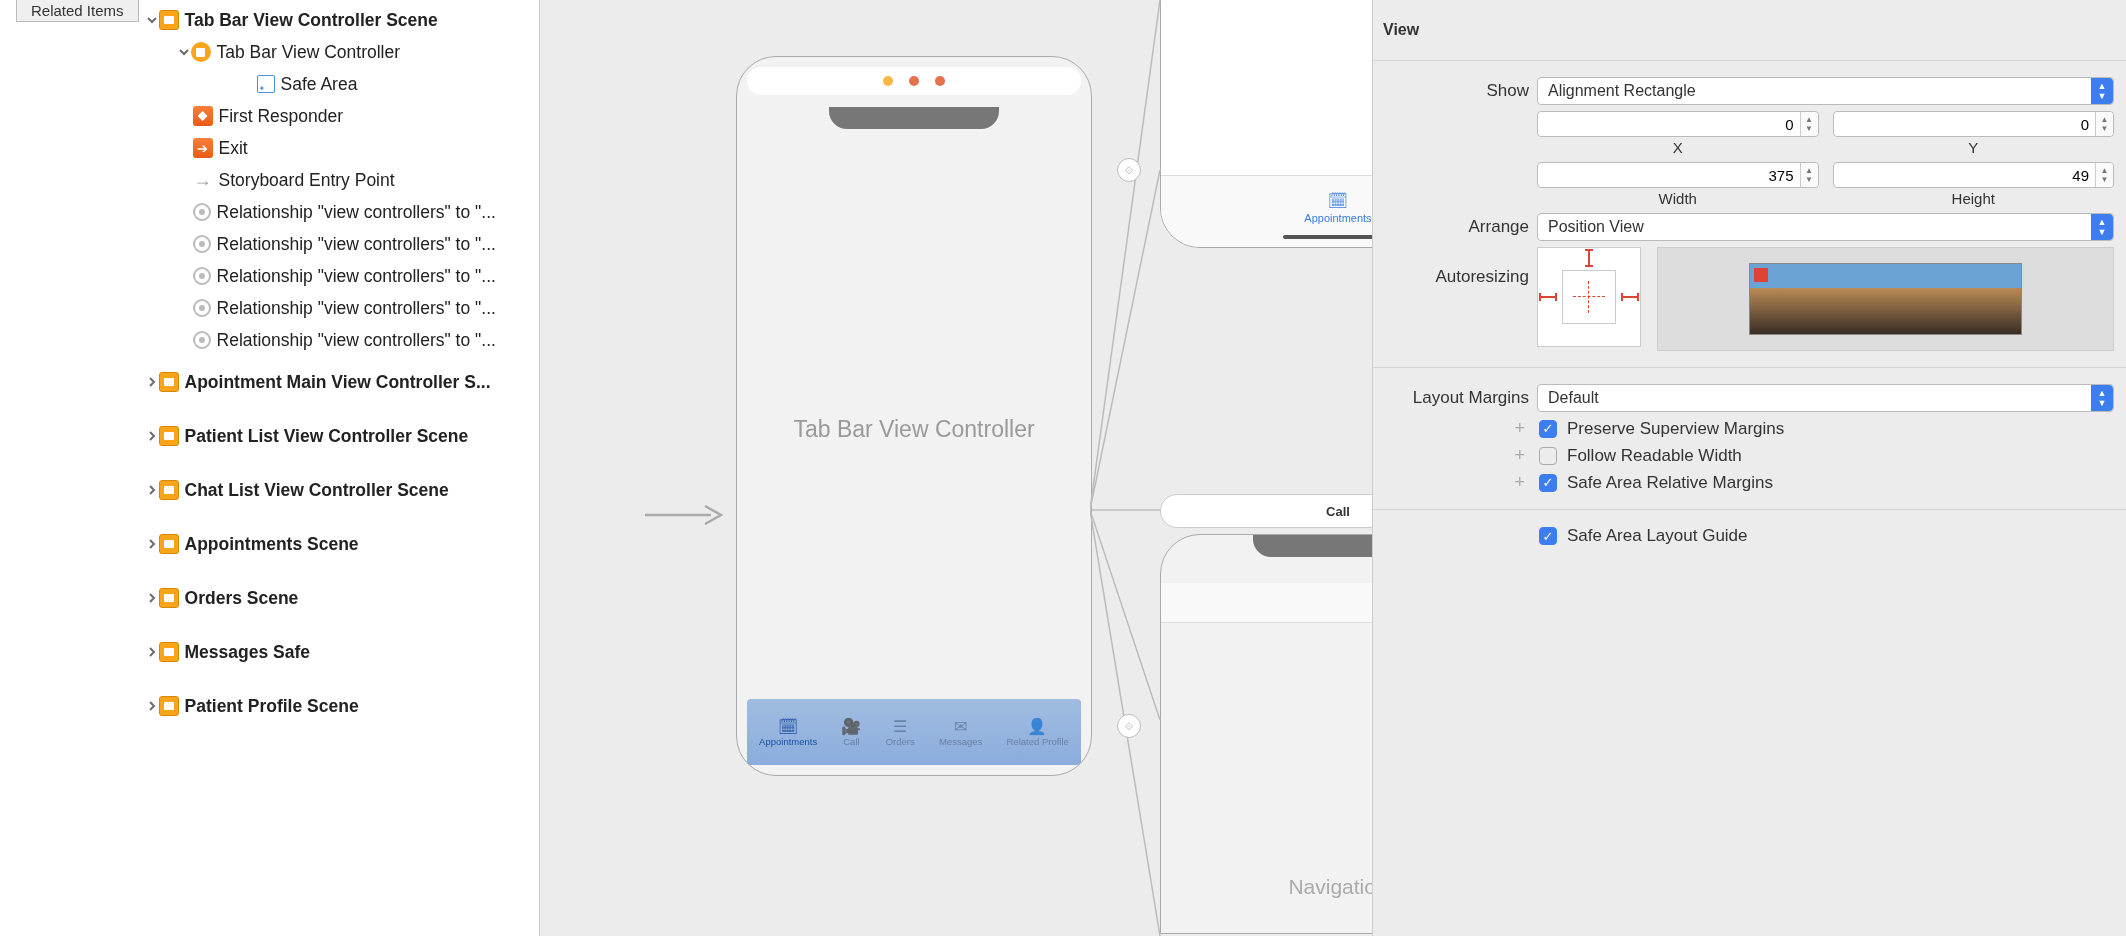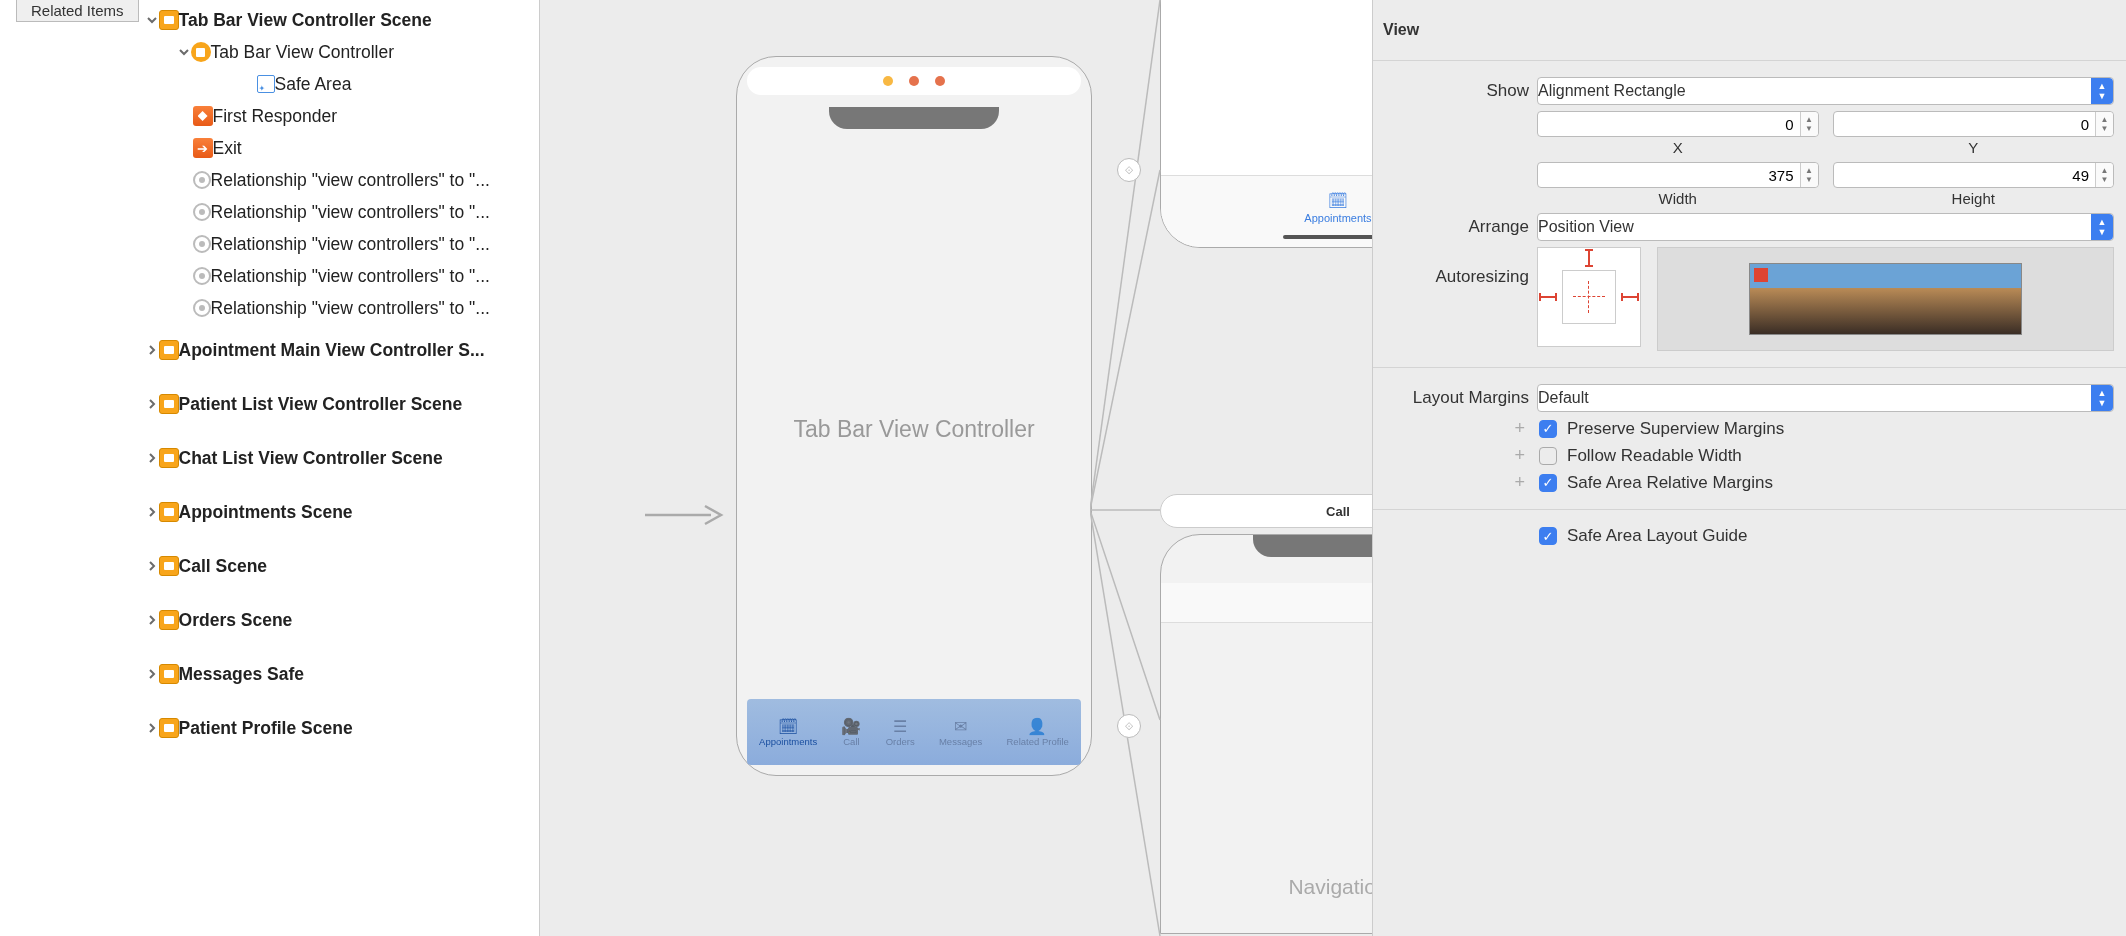--- a/index.html
+++ b/index.html
@@ -4,21 +4,21 @@
 <style>
 * { box-sizing: border-box; margin: 0; padding: 0; font-family: -apple-system, "Helvetica Neue", Arial, sans-serif; }
 body { background: #ececec; height: 936px; width: 2126px; overflow: hidden; display: flex; }
 
 
 .left-panel { width: 540px; background: #fff; border-right: 1px solid #ccc; display: flex; flex-direction: row; font-size: 17px; }
 .related-items-tab { align-self: flex-start; background: #efefef; border: 1px solid #bbb; border-top: none; padding: 2px 14px; margin-left: 16px; font-size: 15px; color: #333; }
 .tree { padding-top: 4px; overflow: auto; }
 .tree-row { display: flex; align-items: center; height: 32px; white-space: nowrap; }
 .tree-row.selected { background: #d9d9d9; }
-.tree-label { margin-left: 0; font-size: 17.5px; color: #222; }
+.tree-label { margin-left: 6px; font-size: 17.5px; color: #222; }
 .tree-label.bold { font-weight: 600; }
 .disclosure { width: 14px; height: 14px; display: inline-flex; align-items: center; justify-content: center; color: #6b6b6b; }
 .disclosure svg { width: 10px; height: 10px; }
 .spacer { display: inline-block; }
 .icon-scene { width:20px; height:20px; background:#f8a51b; border:1px solid #d68900; border-radius:3px; display:inline-flex; align-items:center; justify-content:center; }
 .icon-scene::after { content:""; width:10px; height:8px; background:#fff; border-radius:1px; }
 .icon-vc { width:20px; height:20px; background:#f8a51b; border-radius:10px; display:inline-flex; align-items:center; justify-content:center; }
 .icon-vc::after { content:""; width:9px; height:9px; background:#fff; border-radius:1px; }
 .icon-tabbar-small { width:20px; height:20px; background:#fff; border:1px solid #bbb; border-radius:3px; position:relative; }
 .icon-tabbar-small::after { content:""; position:absolute; left:2px; right:2px; bottom:2px; height:4px; background:#4a90e2; }
@@ -60,21 +60,21 @@
 .phone-right2 .nav-label { position:absolute; bottom:-20px; left:0; right:0; text-align:center; color:#aaa; font-size:21px; }
 .segue-circle { position:absolute; width:24px; height:24px; border:1.5px solid #bbb; border-radius:50%; background:#fff; display:flex; align-items:center; justify-content:center; color:#bbb; font-size:11px; }
 .entry-arrow { position:absolute; left:105px; top:500px; color:#999; }
 
 
 .inspector { width: 754px; background:#ececec; border-left:1px solid #ccc; font-size:17px; color:#333; }
 .insp-header { background:#ececec; border-bottom:1px solid #d4d4d4; padding:21px 10px; font-weight:600; font-size:16px; }
 .insp-section { padding:10px 0; border-bottom:1px solid #d4d4d4; }
 .insp-row { display:flex; align-items:center; margin:6px 12px; gap:8px; }
 .insp-label { width:144px; text-align:right; font-size:17px; color:#333; }
-.dropdown { flex:1; display:flex; align-items:center; background:#fff; border:1px solid #bbb; border-radius:4px; height:28px; position:relative; font-size:16px; }
+.dropdown { flex:1; display:flex; align-items:center; background:#fff; border:1px solid #bbb; border-radius:4px; height:28px; position:relative; padding-left:10px; font-size:16px; }
 .dd-arrow { position:absolute; right:0; top:0; bottom:0; width:22px; background:#3c7ef0; border-radius:0 4px 4px 0; display:flex; align-items:center; justify-content:center; color:#fff; font-size:9px; flex-direction:column; }
 .coord-group { display:flex; flex:1; gap:14px; }
 .coord-box { flex:1; display:flex; flex-direction:column; align-items:center; }
 .num-input { width:100%; display:flex; background:#fff; border:1px solid #bbb; border-radius:4px; height:26px; align-items:center; position:relative; }
 .num-input input { border:none; outline:none; text-align:right; flex:1; padding-right:6px; font-size:15px; background:transparent; }
 .stepper { width:18px; height:100%; border-left:1px solid #ccc; display:flex; flex-direction:column; align-items:center; justify-content:center; color:#777; font-size:8px; background:#fafafa; border-radius:0 4px 4px 0; }
 .coord-caption { font-size:15px; color:#333; margin-top:2px; }
 .autoresize-box { width:104px; height:100px; border:1px solid #ccc; background:#fff; position:relative; display:flex; align-items:center; justify-content:center; }
 .ar-inner { width:54px; height:54px; border:1px solid #ccc; position:relative; }
 .ar-strut { position:absolute; background:#dd4433; }
@@ -141,20 +141,25 @@
       <span class="icon-responder"></span>
       <span class="tree-label">First Responder</span>
     </div>
 
     <div class="tree-row">
       <span class="spacer" style="width:54px"></span>
       <span class="icon-exit"></span>
       <span class="tree-label">Exit</span>
     </div>
 
+    <div class="tree-row">
+      <span class="spacer" style="width:54px"></span>
+      <span class="icon-entry"></span>
+      <span class="tree-label">Storyboard Entry Point</span>
+    </div>
 
     <div class="tree-row">
         <span class="spacer" style="width:54px"></span>
         <span class="icon-rel"></span>
         <span class="tree-label">Relationship "view controllers" to "...</span>
       </div>
     <div class="tree-row">
         <span class="spacer" style="width:54px"></span>
         <span class="icon-rel"></span>
         <span class="tree-label">Relationship "view controllers" to "...</span>
@@ -207,30 +212,20 @@
       </div>
     <div class="tree-row" style="margin-top:22px">
         <span class="spacer" style="width:6px"></span>
         <span class="disclosure">
           <svg viewBox="0 0 10 10">
             <path d="M3 1l4 4-4 4" fill="none" stroke="currentColor" stroke-width="2"></path>
           </svg>
         </span>
         <span class="icon-scene"></span>
         <span class="tree-label bold">Appointments Scene</span>
-      </div>
-    <div class="tree-row" style="margin-top:22px">
-        <span class="spacer" style="width:6px"></span>
-        <span class="disclosure">
-          <svg viewBox="0 0 10 10">
-            <path d="M3 1l4 4-4 4" fill="none" stroke="currentColor" stroke-width="2"></path>
-          </svg>
-        </span>
-        <span class="icon-scene"></span>
-        <span class="tree-label bold">Call Scene</span>
       </div>
     <div class="tree-row" style="margin-top:22px">
         <span class="spacer" style="width:6px"></span>
         <span class="disclosure">
           <svg viewBox="0 0 10 10">
             <path d="M3 1l4 4-4 4" fill="none" stroke="currentColor" stroke-width="2"></path>
           </svg>
         </span>
         <span class="icon-scene"></span>
         <span class="tree-label bold">Orders Scene</span>

